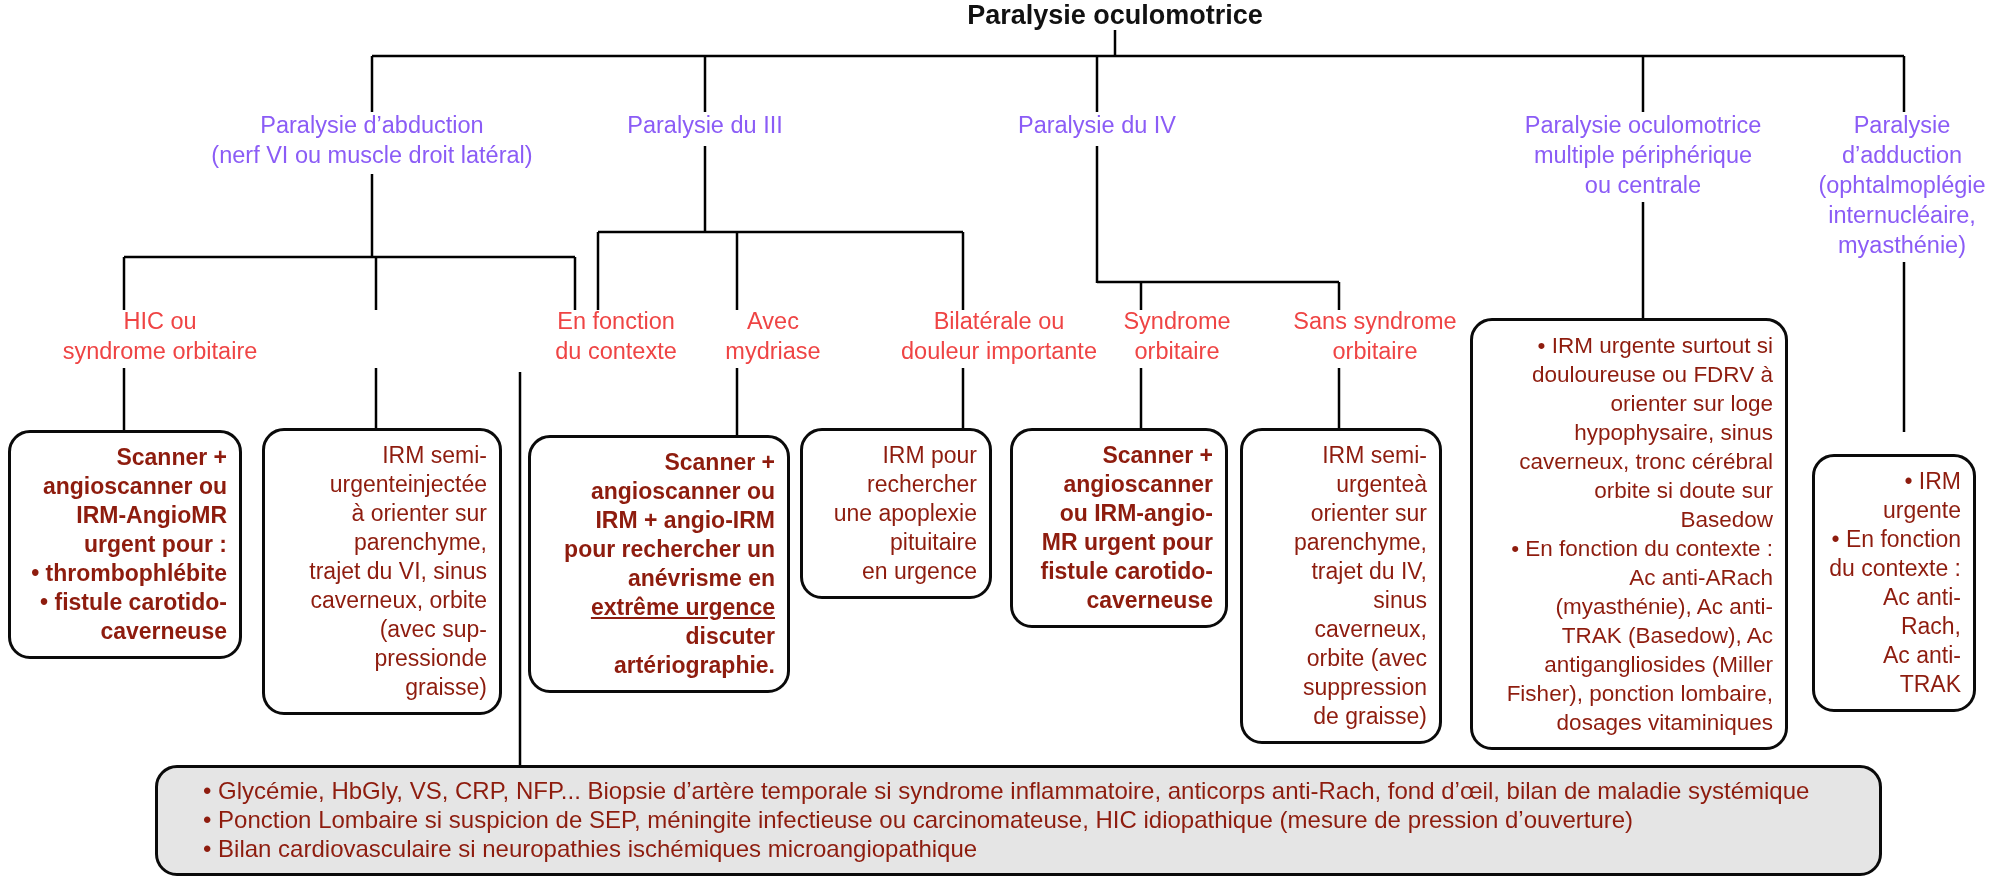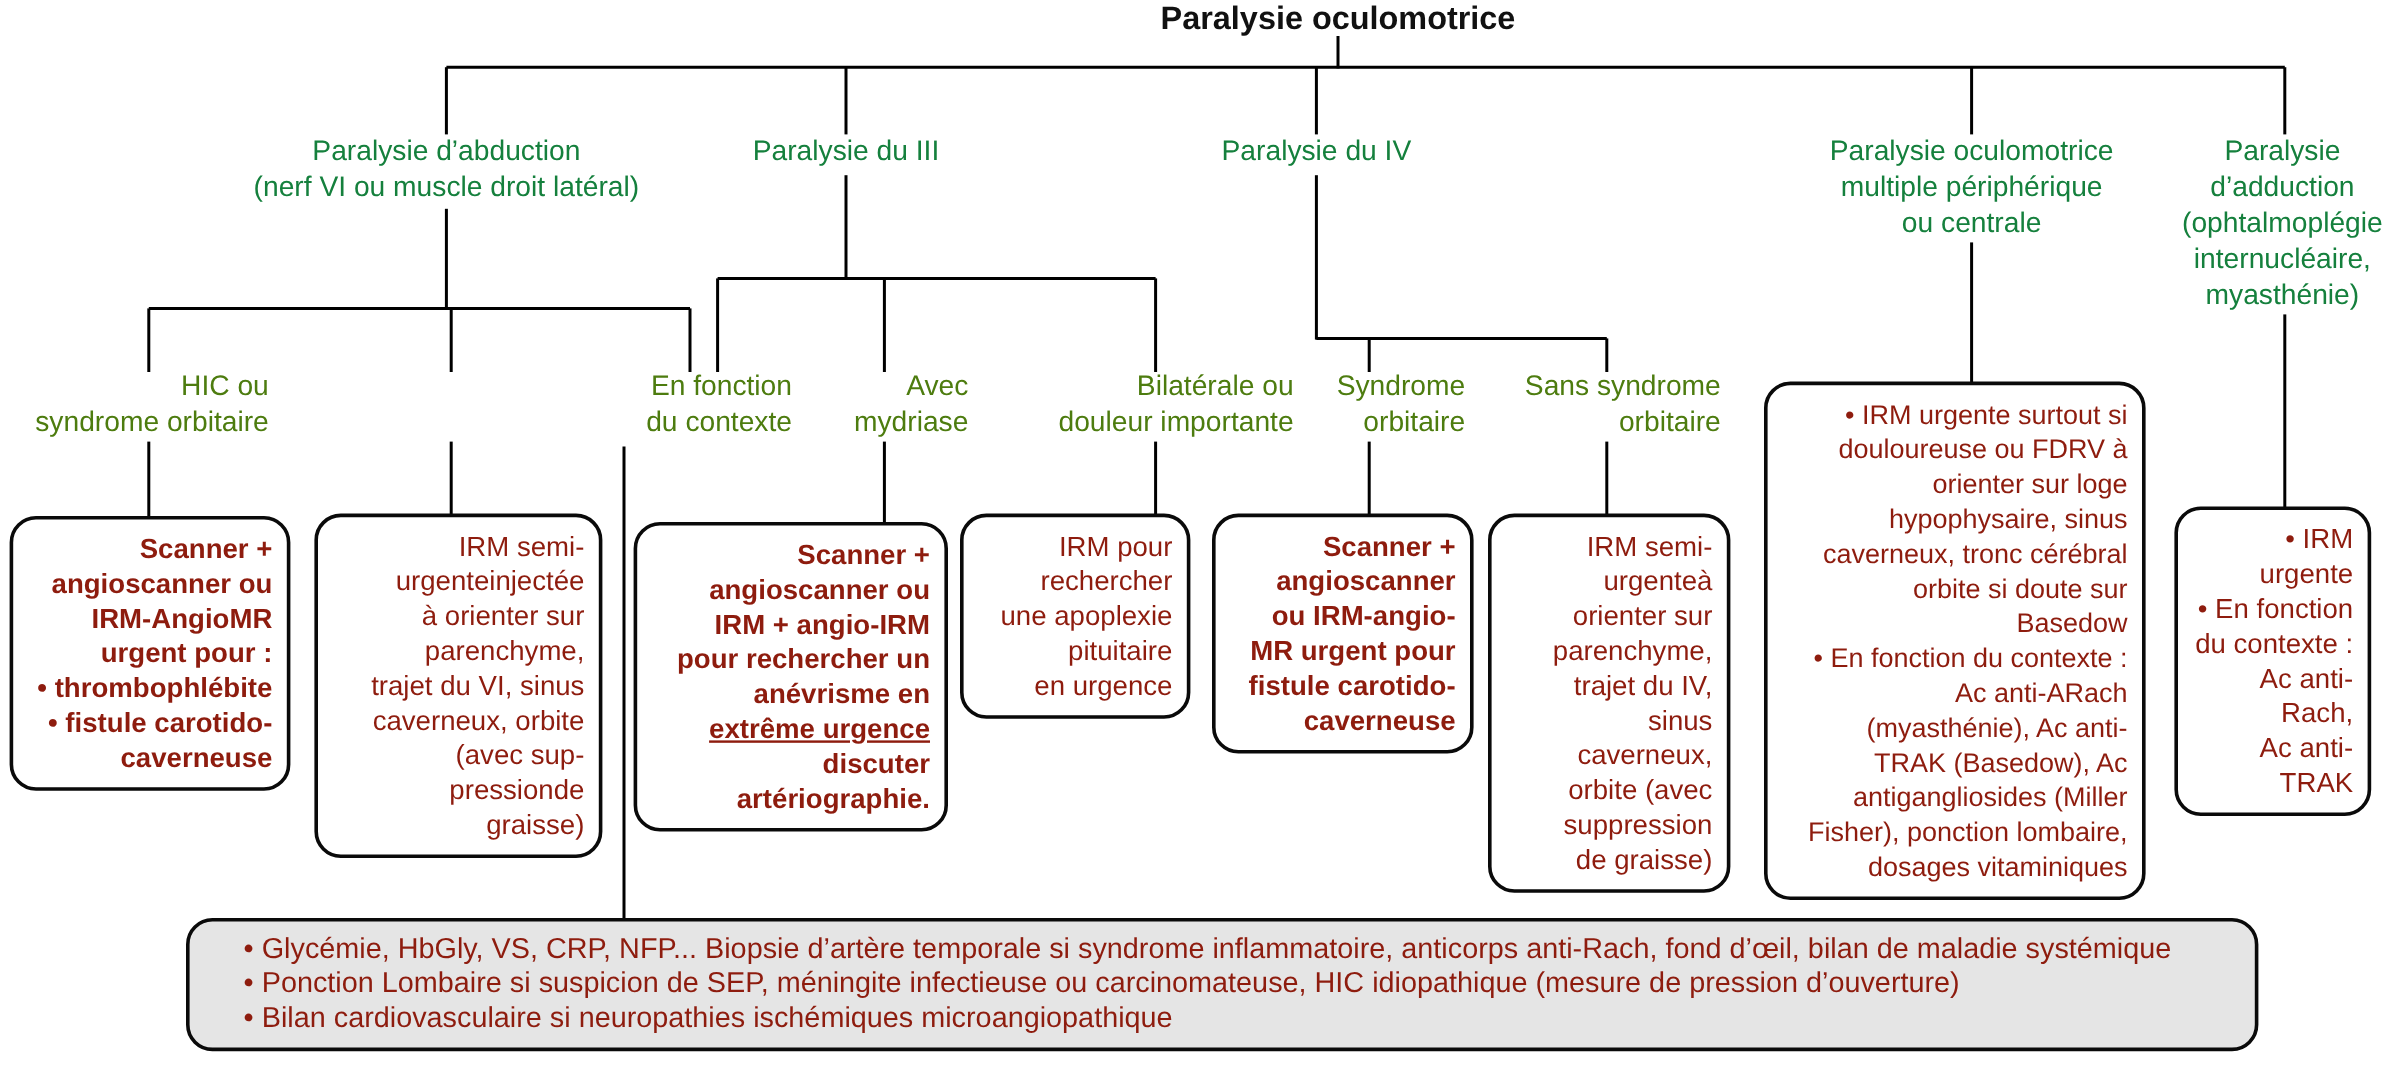--- a/index.html
+++ b/index.html
@@ -9,26 +9,26 @@
     background:#ffffff;
     font-family:"Liberation Sans", sans-serif;
     overflow:hidden;
   }
   #connectors{position:absolute;left:0;top:0;width:2000px;height:889px;}
   .page-title{
     position:absolute;left:865px;top:0px;width:500px;
     text-align:center;font-size:27px;font-weight:bold;color:#111;
   }
   .branch-label{
-    position:absolute;color:#15803d;font-size:23.5px;line-height:30px;
+    position:absolute;color:#8b5cf6;font-size:23.5px;line-height:30px;
     text-align:center;white-space:pre-line;
   }
   .context-label{
-    position:absolute;color:#4d7c0f;font-size:23.5px;line-height:30px;
-    text-align:right;white-space:pre-line;
+    position:absolute;color:#ef4444;font-size:23.5px;line-height:30px;
+    text-align:center;white-space:pre-line;margin-left:36px;
   }
   .node-box{
     position:absolute;background:#fff;border:3px solid #0a0a0a;border-radius:22px;
     color:#8e1c0e;font-size:23px;line-height:29px;padding:10px 12px;
     white-space:pre-line;box-sizing:border-box;text-align:right;
   }
   .bold{font-weight:bold;}
   .u-phrase{text-decoration:underline;}
   .bottom-box{
     position:absolute;left:155px;top:765px;width:1727px;
@@ -168,21 +168,21 @@
 orbite si doute sur
 Basedow
 • En fonction du contexte :
 Ac anti-ARach
 (myasthénie), Ac anti-
 TRAK (Basedow), Ac
 antigangliosides (Miller
 Fisher), ponction lombaire,
 dosages vitaminiques</div>
 
-  <div class="node-box" style="left:1812px;top:422px;width:164px;">• IRM urgente
+  <div class="node-box" style="left:1812px;top:454px;width:164px;">• IRM urgente
 • En fonction
 du contexte :
 Ac anti-Rach,
 Ac anti-TRAK</div>
 
   <div class="bottom-box">
     <div>• Glycémie, HbGly, VS, CRP, NFP... Biopsie d’artère temporale si syndrome inflammatoire, anticorps anti-Rach, fond d’œil, bilan de maladie systémique</div>
     <div>• Ponction Lombaire si suspicion de SEP, méningite infectieuse ou carcinomateuse, HIC idiopathique (mesure de pression d’ouverture)</div>
     <div>• Bilan cardiovasculaire si neuropathies ischémiques microangiopathique</div>
   </div>

